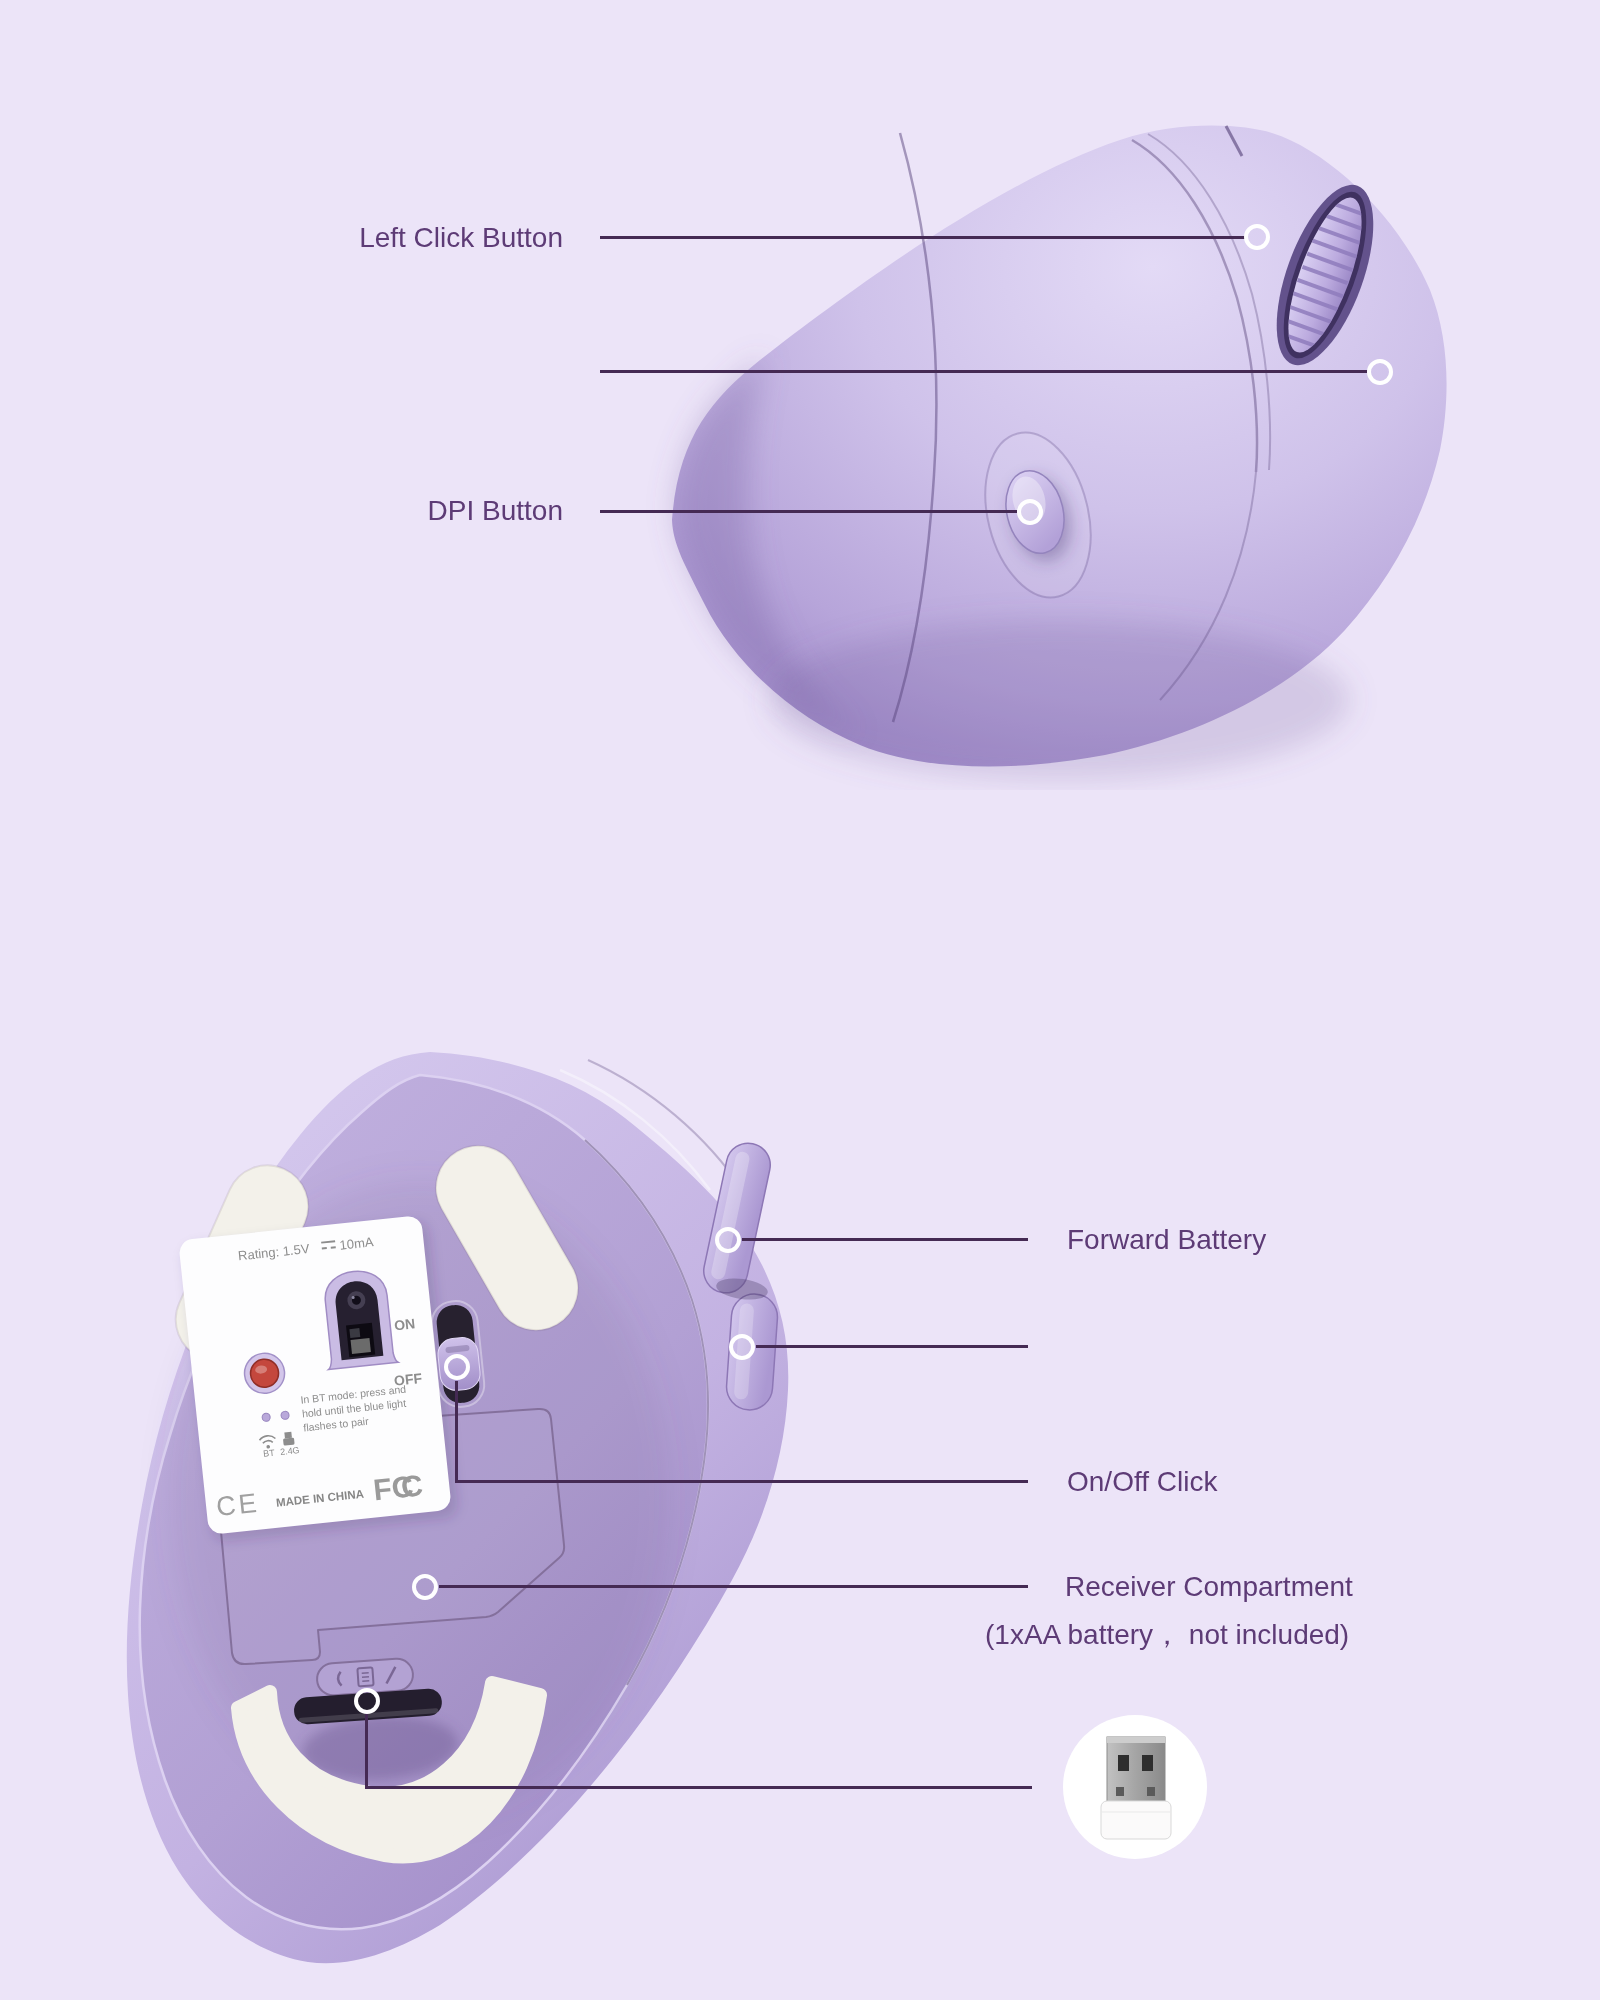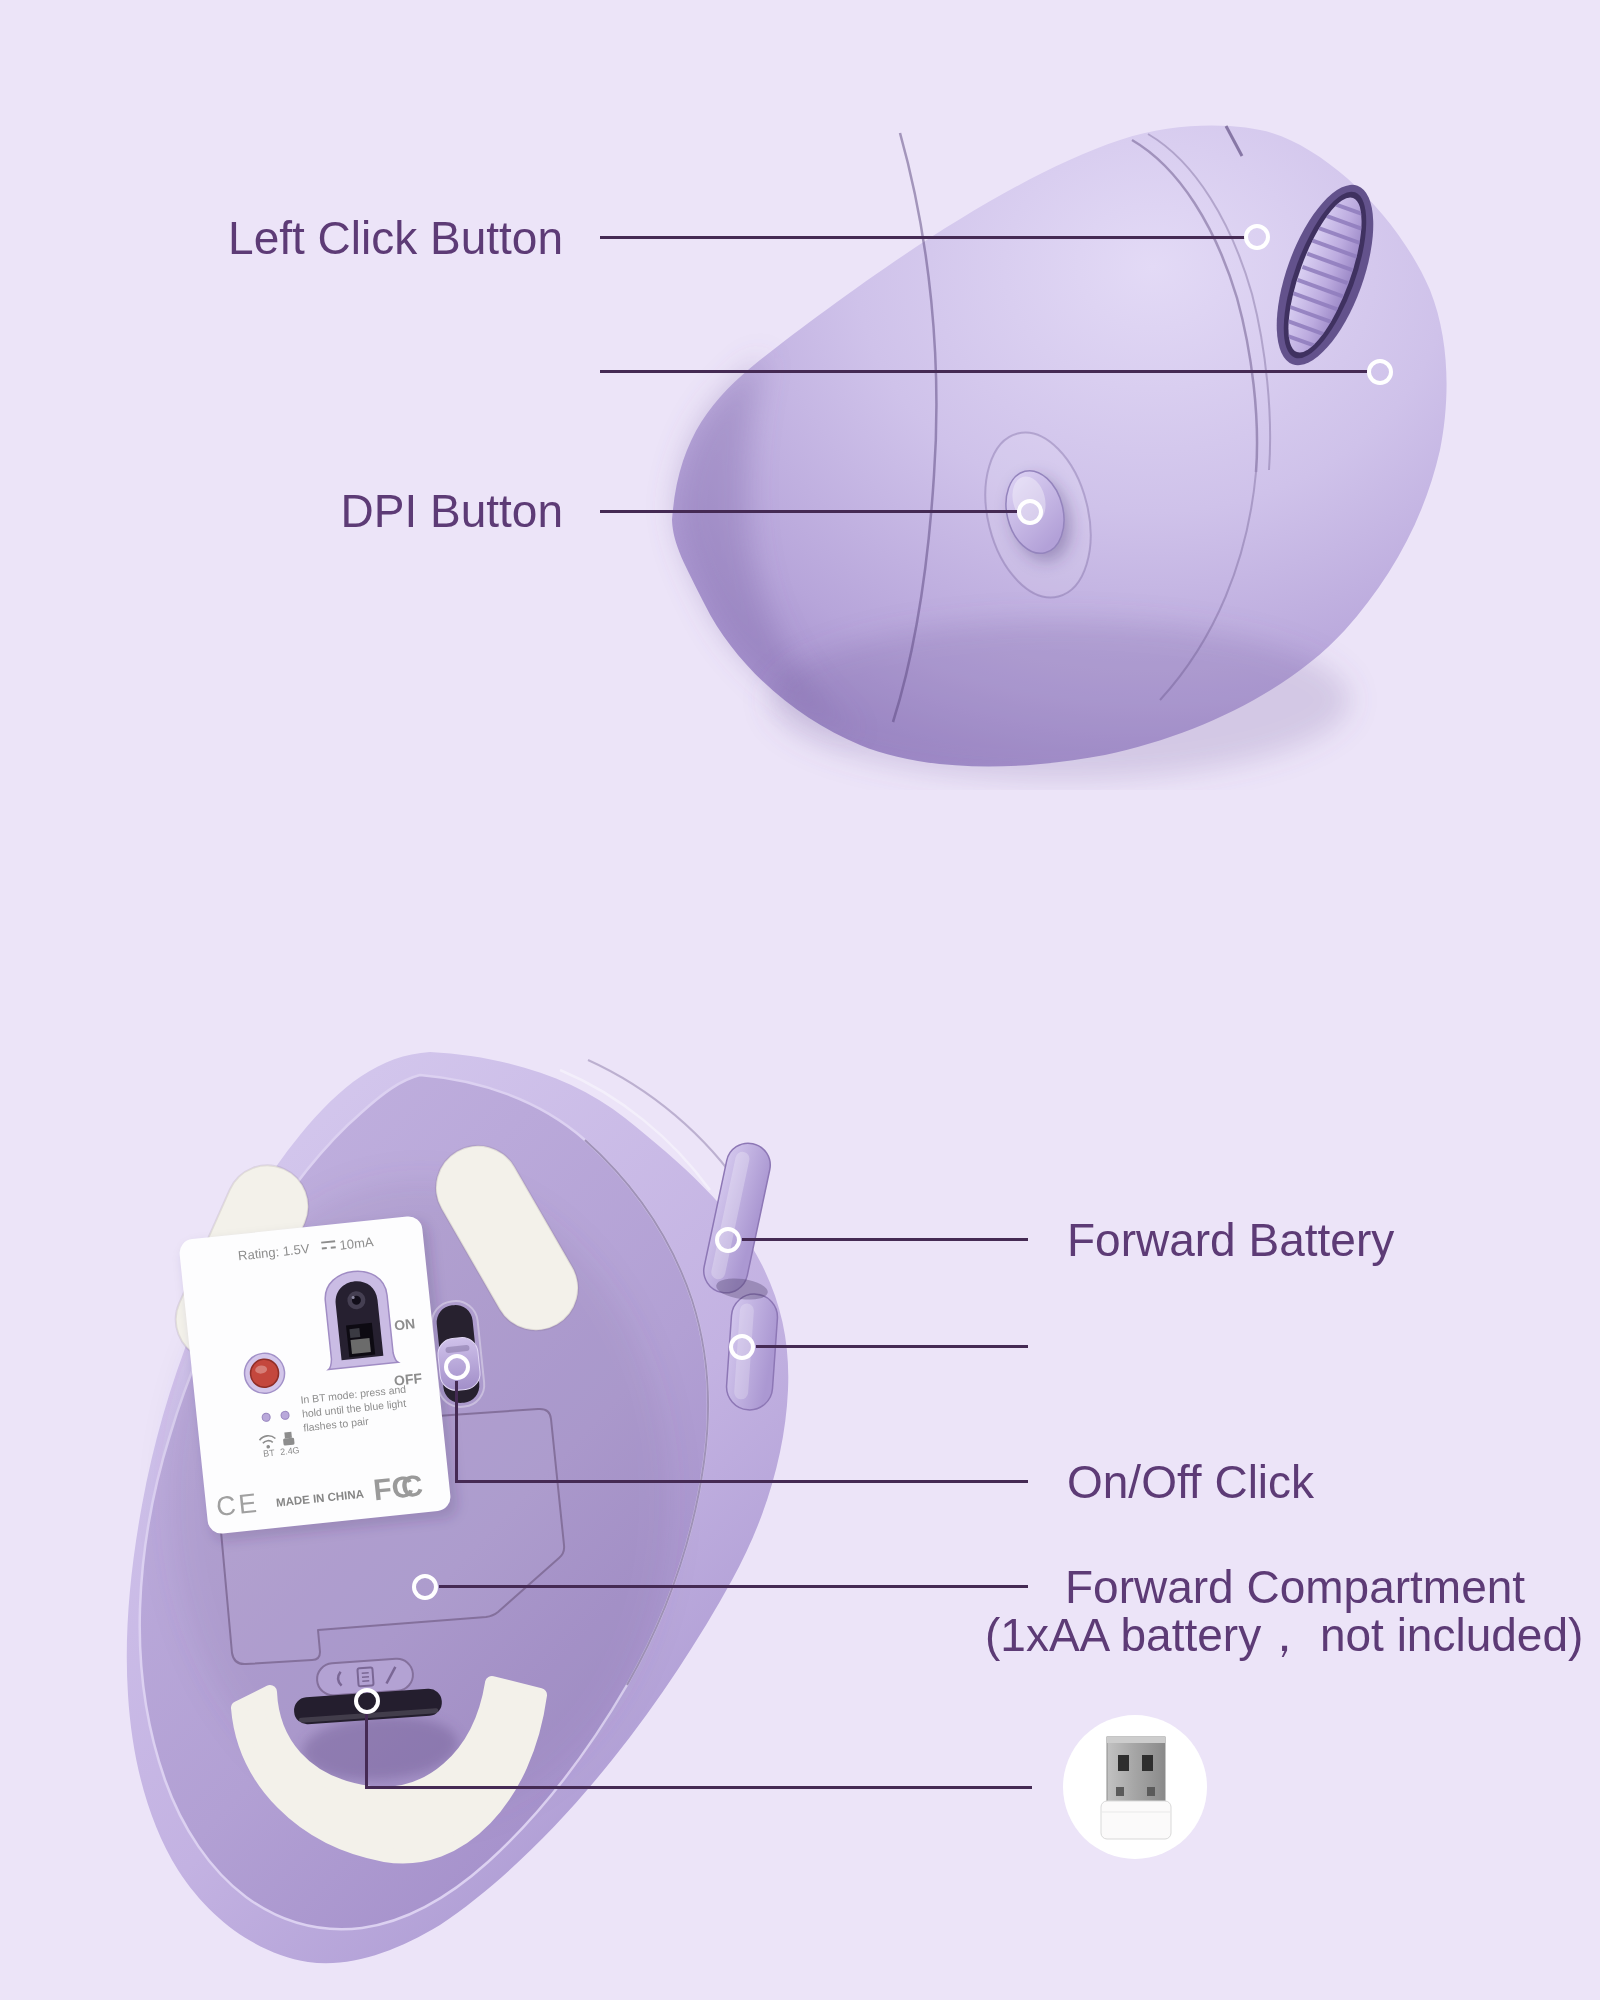--- a/index.html
+++ b/index.html
@@ -1,19 +1,19 @@
 <!DOCTYPE html>
 <html><head>
 <meta charset="utf-8">
 <style>
   html,body{margin:0;padding:0;background:#ece4f8;}
   .canvas{position:relative;width:1600px;height:2000px;background:#ece4f8;overflow:hidden;
           font-family:"Liberation Sans","DejaVu Sans",sans-serif;}
   svg{position:absolute;}
-  .lbl{position:absolute;font-size:46px;line-height:52px;color:#5d3b76;white-space:nowrap;z-index:6;}
+  .lbl{position:absolute;font-size:28px;line-height:52px;color:#5d3b76;white-space:nowrap;z-index:6;}
   .lbl.ra{text-align:right;right:1037px;}
   .cline{position:absolute;background:#452a54;height:3px;z-index:4;}
   .cline.v{width:3px;}
   .ring{position:absolute;width:26px;height:26px;border:4px solid #ffffff;border-radius:50%;
         box-sizing:border-box;z-index:5;background:transparent;}
   .usb-circle{position:absolute;left:1063px;top:1715px;width:144px;height:144px;border-radius:50%;
         background:#ffffff;z-index:3;}
   .sticker-text{fill:#8d8d8d;}
 </style>
 </head>
@@ -326,15 +326,15 @@
   <div class="ring" style="left:729px;top:1334px"></div>
   <div class="ring" style="left:444px;top:1354px"></div>
   <div class="ring" style="left:412px;top:1574px"></div>
   <div class="ring" style="left:354px;top:1688px"></div>
 
   <div class="lbl ra" style="top:212px">Left Click Button</div>
   <div class="lbl ra" style="top:485px">DPI Button</div>
 
   <div class="lbl" style="left:1067px;top:1214px">Forward Battery</div>
   <div class="lbl" style="left:1067px;top:1456px">On/Off Click</div>
-  <div class="lbl" style="left:1065px;top:1561px">Forward Compartment</div>
+  <div class="lbl" style="left:1065px;top:1561px">Receiver Compartment</div>
   <div class="lbl" style="left:985px;top:1609px">(1xAA battery， not included)</div>
 </div>
 
 </body></html>

